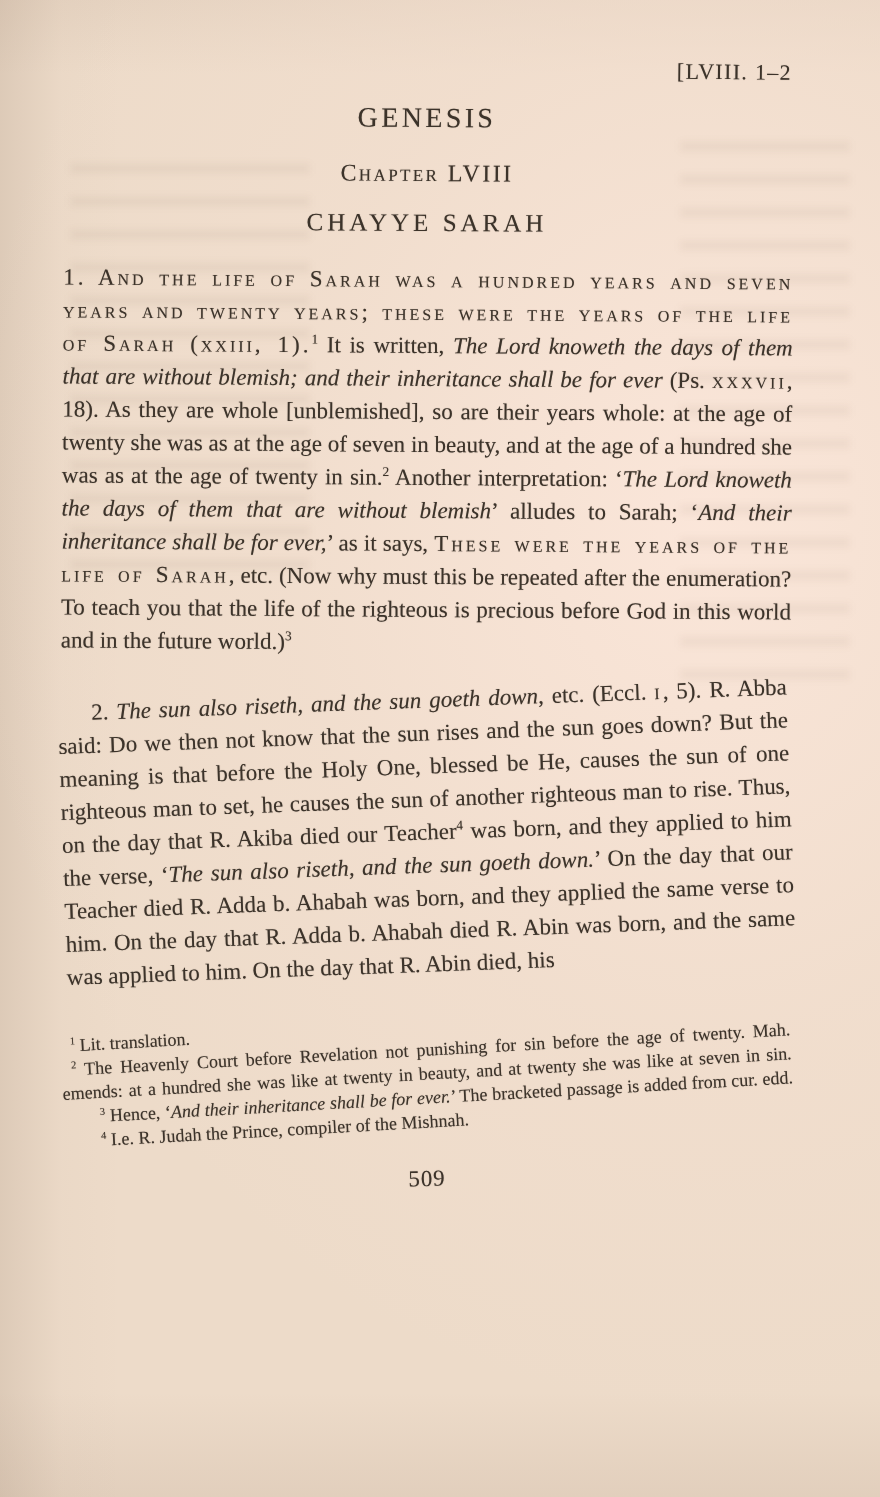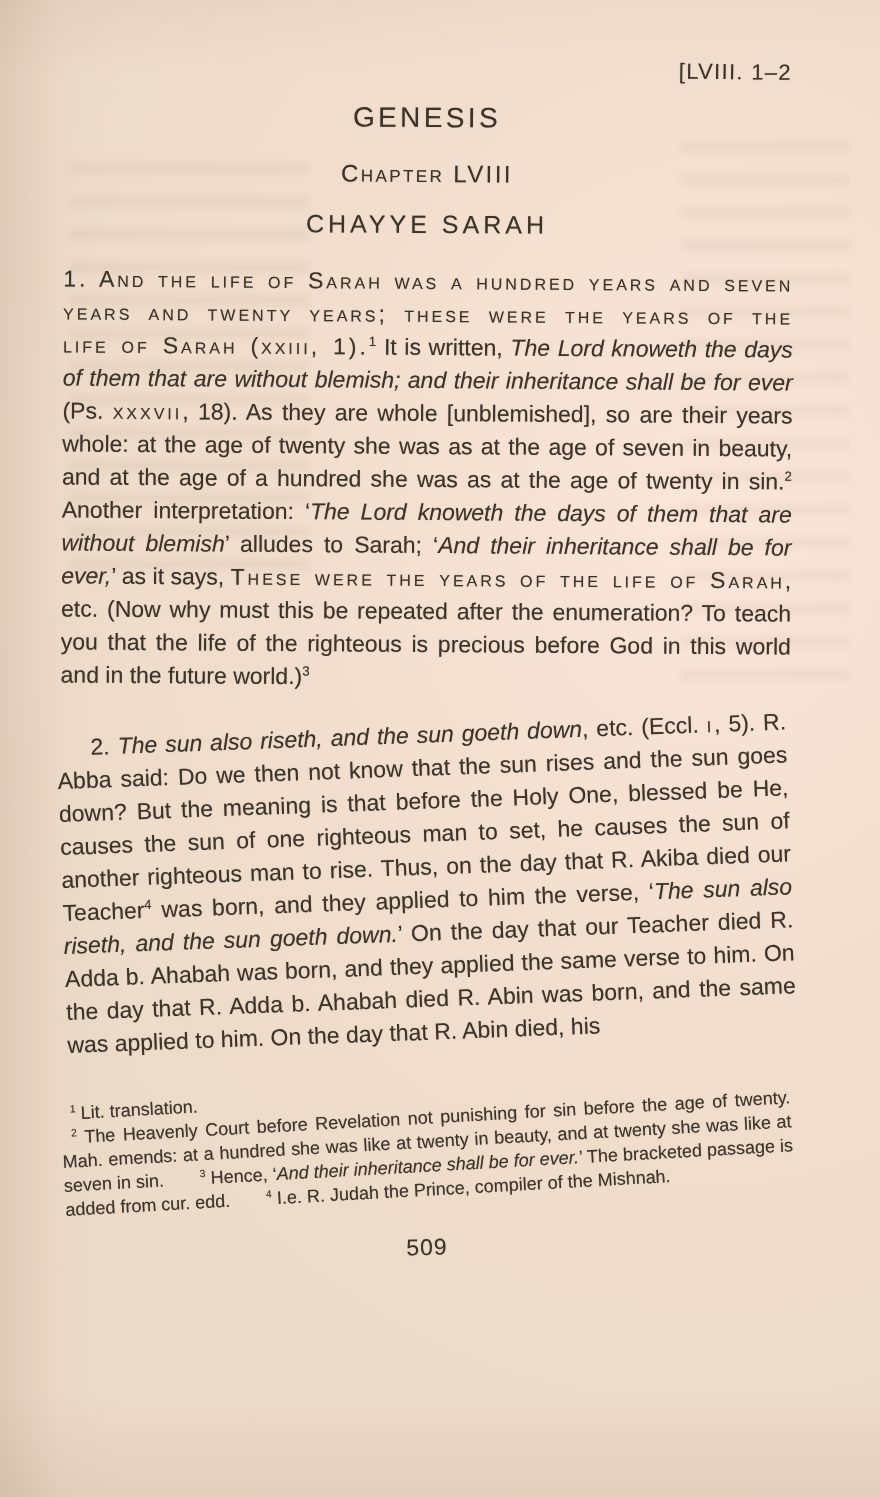--- a/index.html
+++ b/index.html
@@ -11,21 +11,21 @@
     position: relative;
     width: 880px;
     height: 1497px;
     overflow: hidden;
     background:
       radial-gradient(120% 85% at 80% 35%, rgba(252,231,219,0.9) 0%, rgba(244,224,209,0.55) 40%, rgba(0,0,0,0) 70%),
       linear-gradient(90deg, rgba(112,88,66,0.13) 0%, rgba(112,88,66,0.02) 7%, rgba(0,0,0,0) 14%),
       linear-gradient(0deg, rgba(128,100,78,0.10) 0%, rgba(0,0,0,0) 7%),
       linear-gradient(180deg, rgba(128,100,78,0.07) 0%, rgba(0,0,0,0) 5%),
       #eddbc9;
-    font-family: Liberation Sans, sans-serif;
+    font-family: Liberation Serif, serif;
     color: #3c332a;
   }
   
   .ghost {
     position: absolute;
     background: repeating-linear-gradient(0deg,
       rgba(110,88,66,0.055) 0px, rgba(110,88,66,0.055) 11px,
       rgba(0,0,0,0) 11px, rgba(0,0,0,0) 33px);
     filter: blur(3px);
     pointer-events: none;

